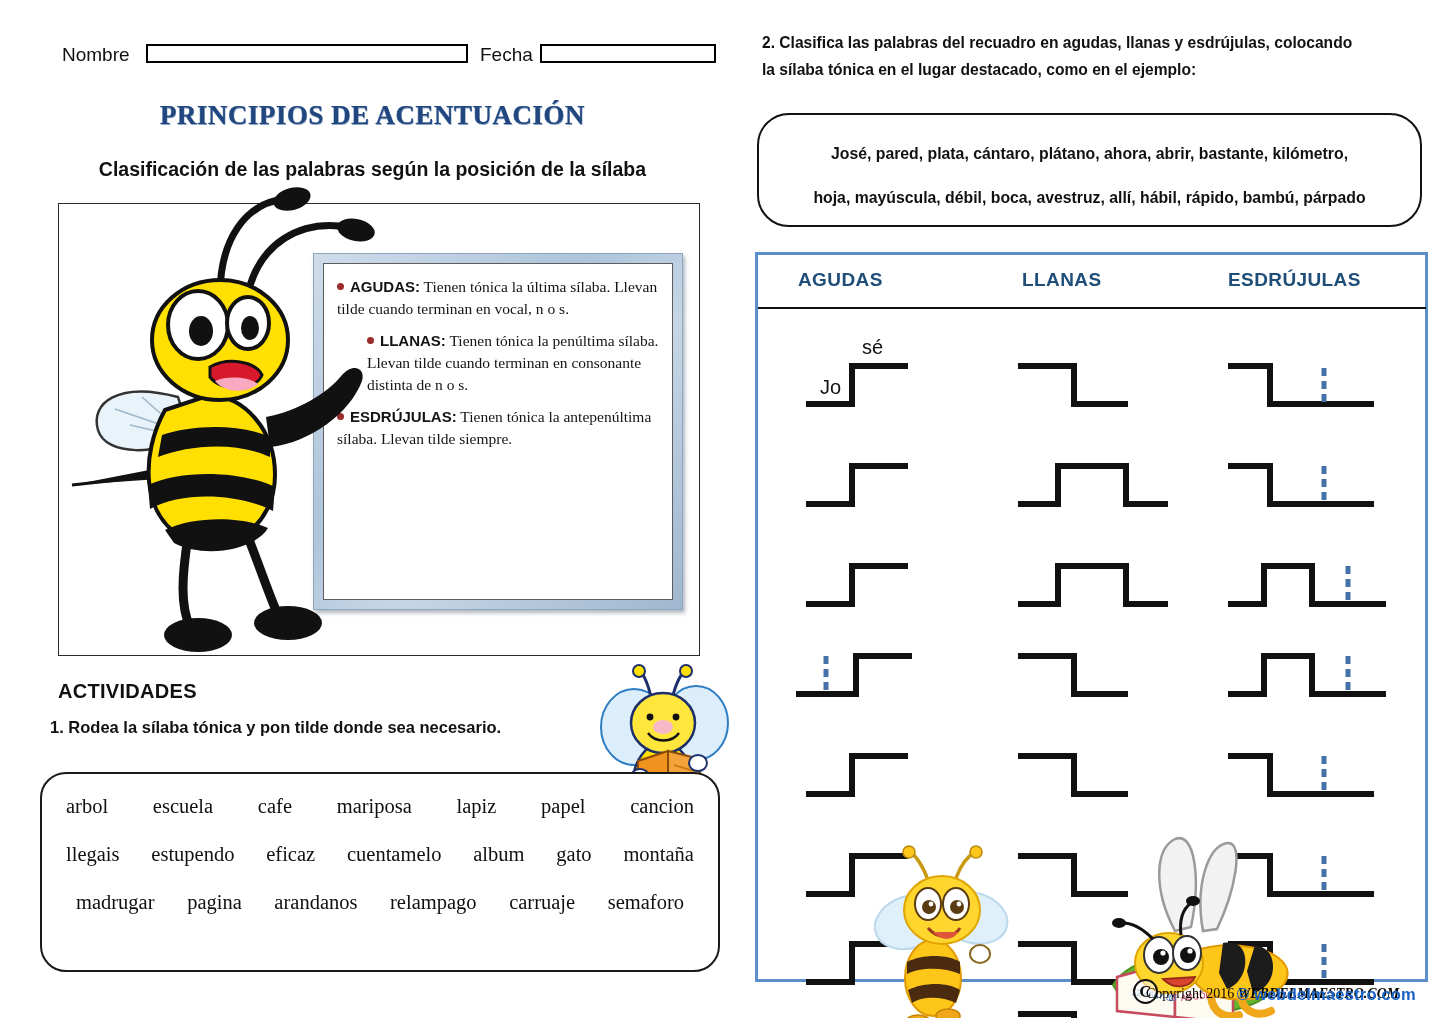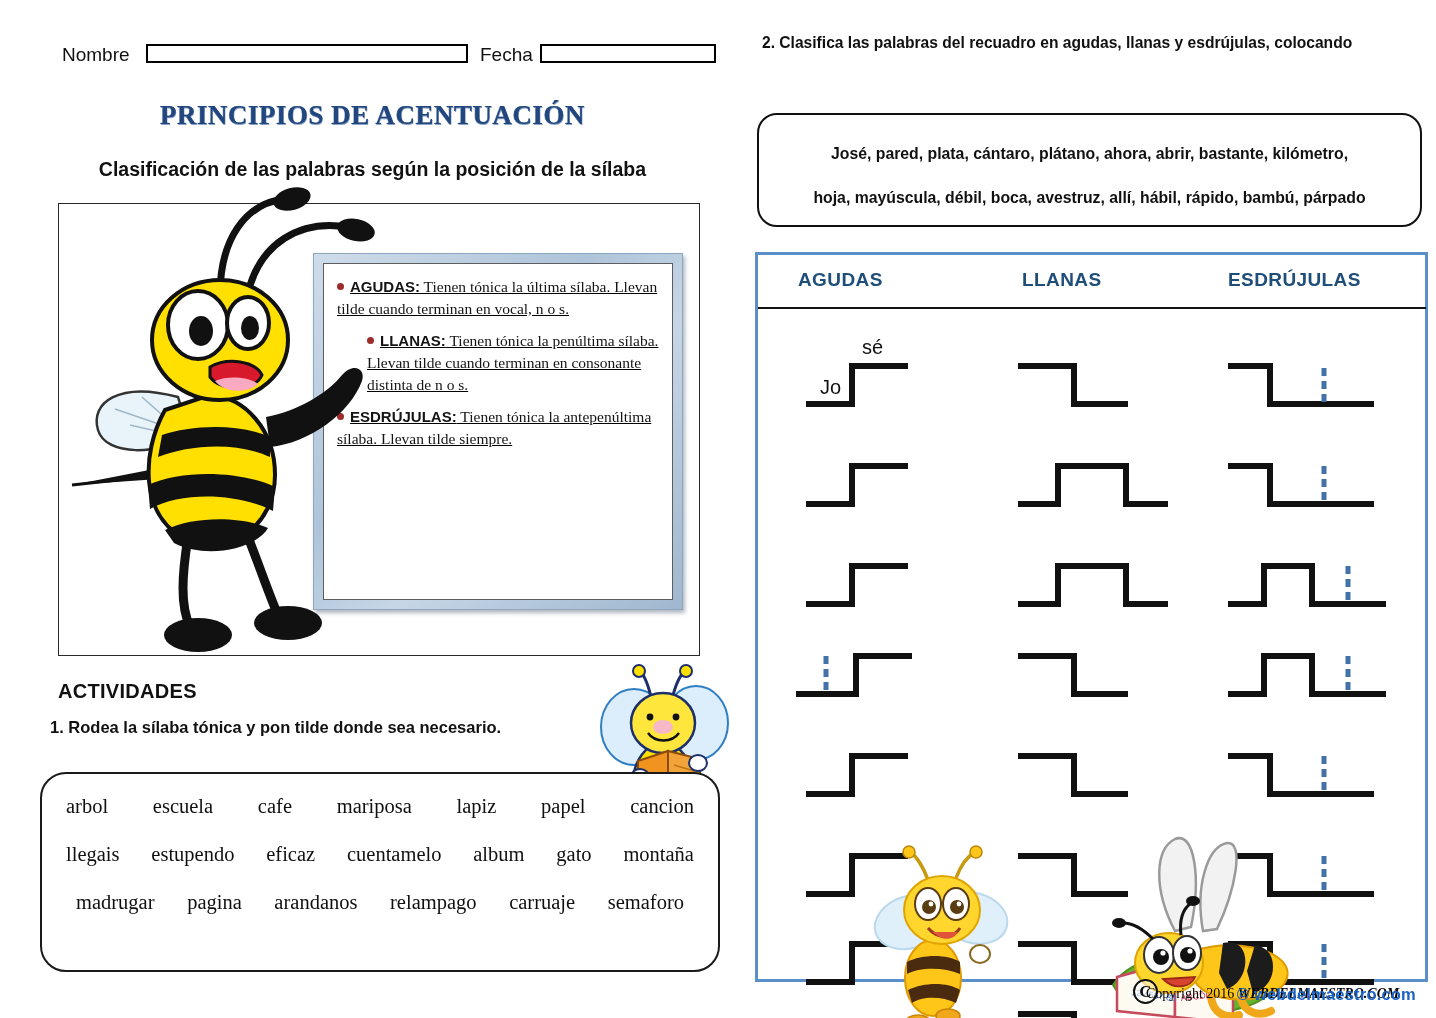--- a/index.html
+++ b/index.html
@@ -45,21 +45,20 @@
   #whiteboard {
     position:absolute; left:313px; top:253px; width:370px; height:357px;
     background:linear-gradient(135deg,#cfdcea 0%,#aec4da 38%,#c6d6e6 60%,#9fb7cf 100%);
     border:1px solid #8ea7bf;
     box-shadow:2px 3px 4px rgba(80,95,115,.45);
     padding:9px;
   }
   #whiteboard-inner {
     width:100%; height:100%; background:#fff; border:1px solid #5d5d5d;
     padding:12px 6px 8px 13px;
-    text-decoration:underline;
   }
   .rule-block { margin-bottom:10px; font-family:"Liberation Serif", serif; }
   .rule-block.indent { padding-left:30px; }
   .rule-text { font-size:15.5px; line-height:1.42; color:#141414; }
   .rule-head { font-weight:bold; font-family:"Liberation Sans", sans-serif; font-size:15px; }
   .bullet-dot {
     display:inline-block; width:7px; height:7px; border-radius:50%;
     background:#9c2b2b; vertical-align:2px; margin-right:6px;
   }
 
@@ -90,21 +89,21 @@
   #right-panel { position:absolute; left:745px; top:0; width:691px; height:1018px; }
 
   #ex2-instruction {
     position:absolute; left:17px; top:30px; width:660px;
     font-size:15.6px; font-weight:bold; color:#111; line-height:1.72;
     font-family:"Liberation Sans", sans-serif;
   }
 
   #ex2-wordbox {
     position:absolute; left:12px; top:113px; width:665px; height:114px;
-    border:2.5px solid #111; border-radius:20px; background:#fff;
+    border:2.5px solid #111; border-radius:32px; background:#fff;
   }
   .ex2-line {
     text-align:center; font-size:15.8px; font-weight:bold; color:#111;
     font-family:"Liberation Sans", sans-serif;
   }
   .ex2-line.l1 { margin-top:30px; }
   .ex2-line.l2 { margin-top:26px; }
 
   
   #class-table {
@@ -298,20 +297,21 @@
       <span class="word-item">semaforo</span>
     </div>
   </div>
 
 </div>
 
 <div id="right-panel">
 
   <div id="ex2-instruction">
     <div>2. Clasifica las palabras del recuadro en agudas, llanas y esdrújulas, colocando</div>
+    <div>la sílaba tónica en el lugar destacado, como en el ejemplo:</div>
   </div>
 
   <div id="ex2-wordbox">
     <div class="ex2-line l1">José,  pared, plata, cántaro, plátano, ahora, abrir, bastante, kilómetro,</div>
     <div class="ex2-line l2">hoja, mayúscula, débil, boca, avestruz, allí, hábil, rápido, bambú, párpado</div>
   </div>
 
   <div id="class-table">
 
     <div id="class-head">

